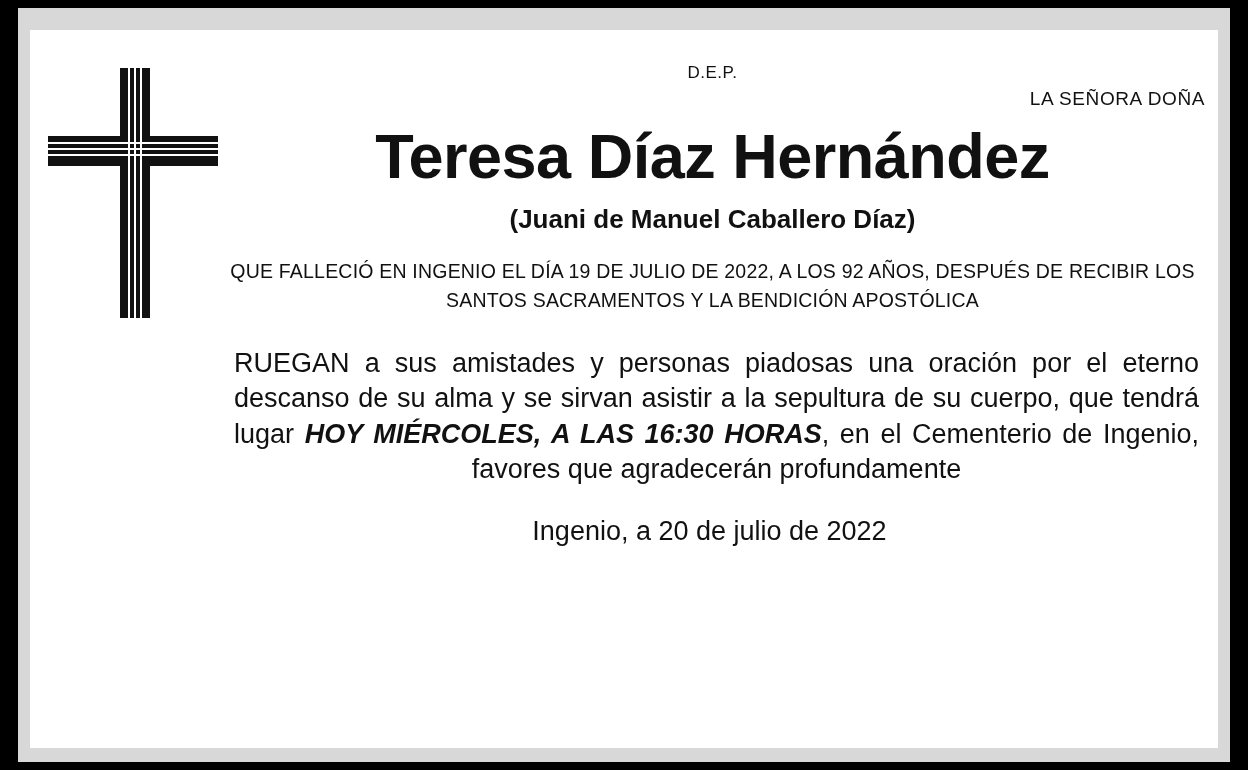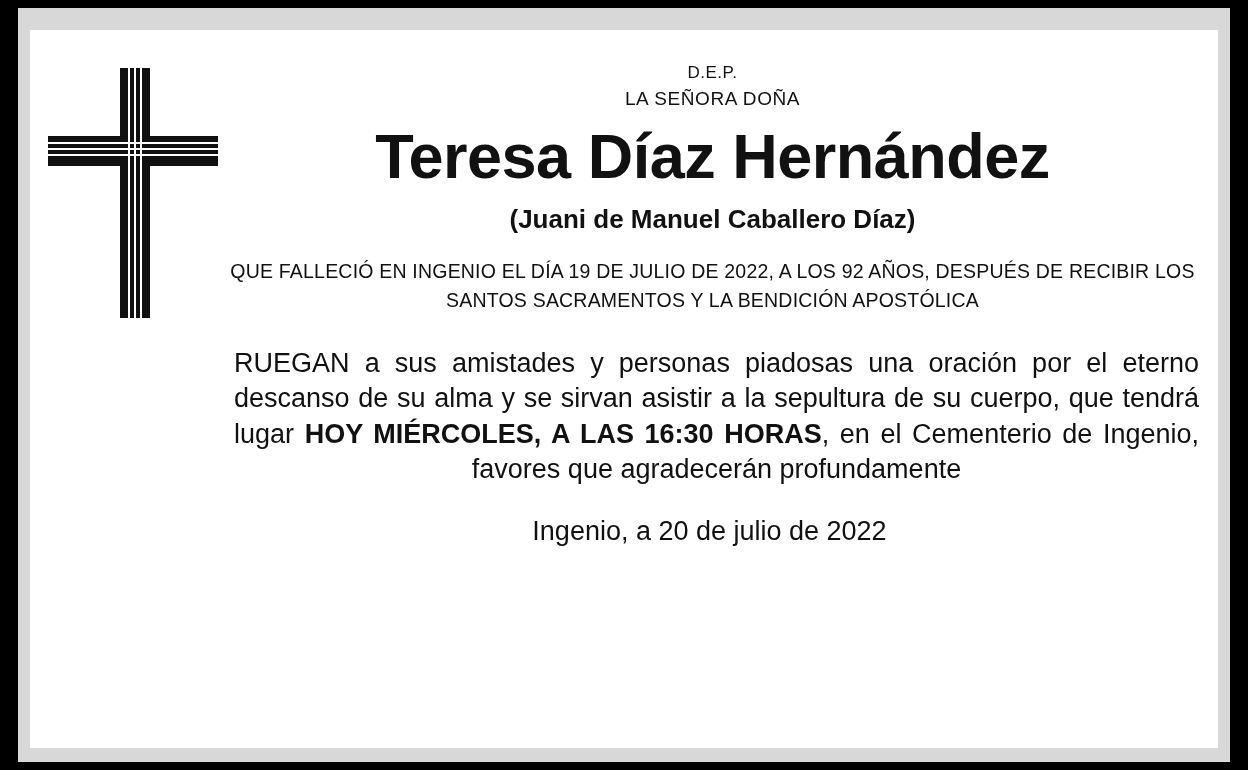--- a/index.html
+++ b/index.html
@@ -125,20 +125,21 @@
   .dep {
     font-size: 17px;
     letter-spacing: 0.5px;
     line-height: 1.35;
   }
   .senora {
     font-size: 19px;
     letter-spacing: 0.6px;
     line-height: 1.35;
     margin-top: 1px;
+    text-align: right;
   }
   .deceased-name {
     font-size: 63px;
     font-weight: bold;
     letter-spacing: -0.5px;
     line-height: 1.15;
     margin-top: 8px;
     white-space: nowrap;
   }
   .spouse {
@@ -165,20 +166,21 @@
   .request {
     font-size: 27px;
     line-height: 1.32;
     text-align: justify;
     text-align-last: center;
     margin-top: 30px;
     padding: 0 6px 0 14px;
   }
   .request b {
     font-weight: bold;
+    font-style: italic;
   }
   .place-date {
     font-size: 27px;
     margin-top: 28px;
     text-align: center;
     padding-right: 6px;
   }
 </style>
 </head>
 <body>

